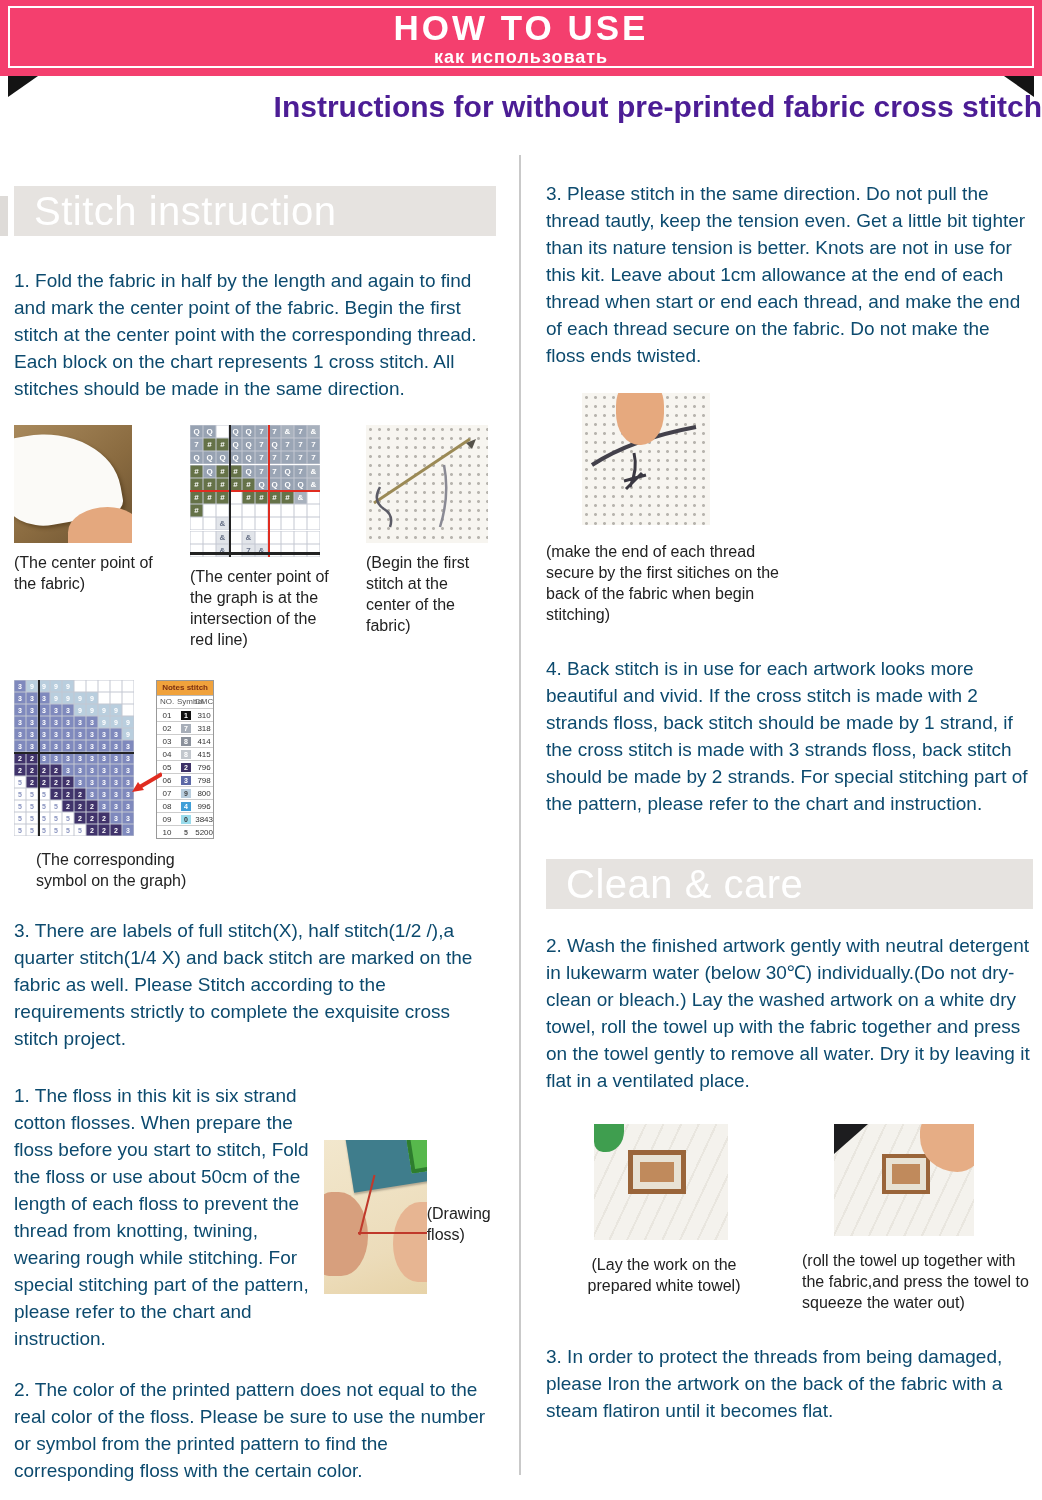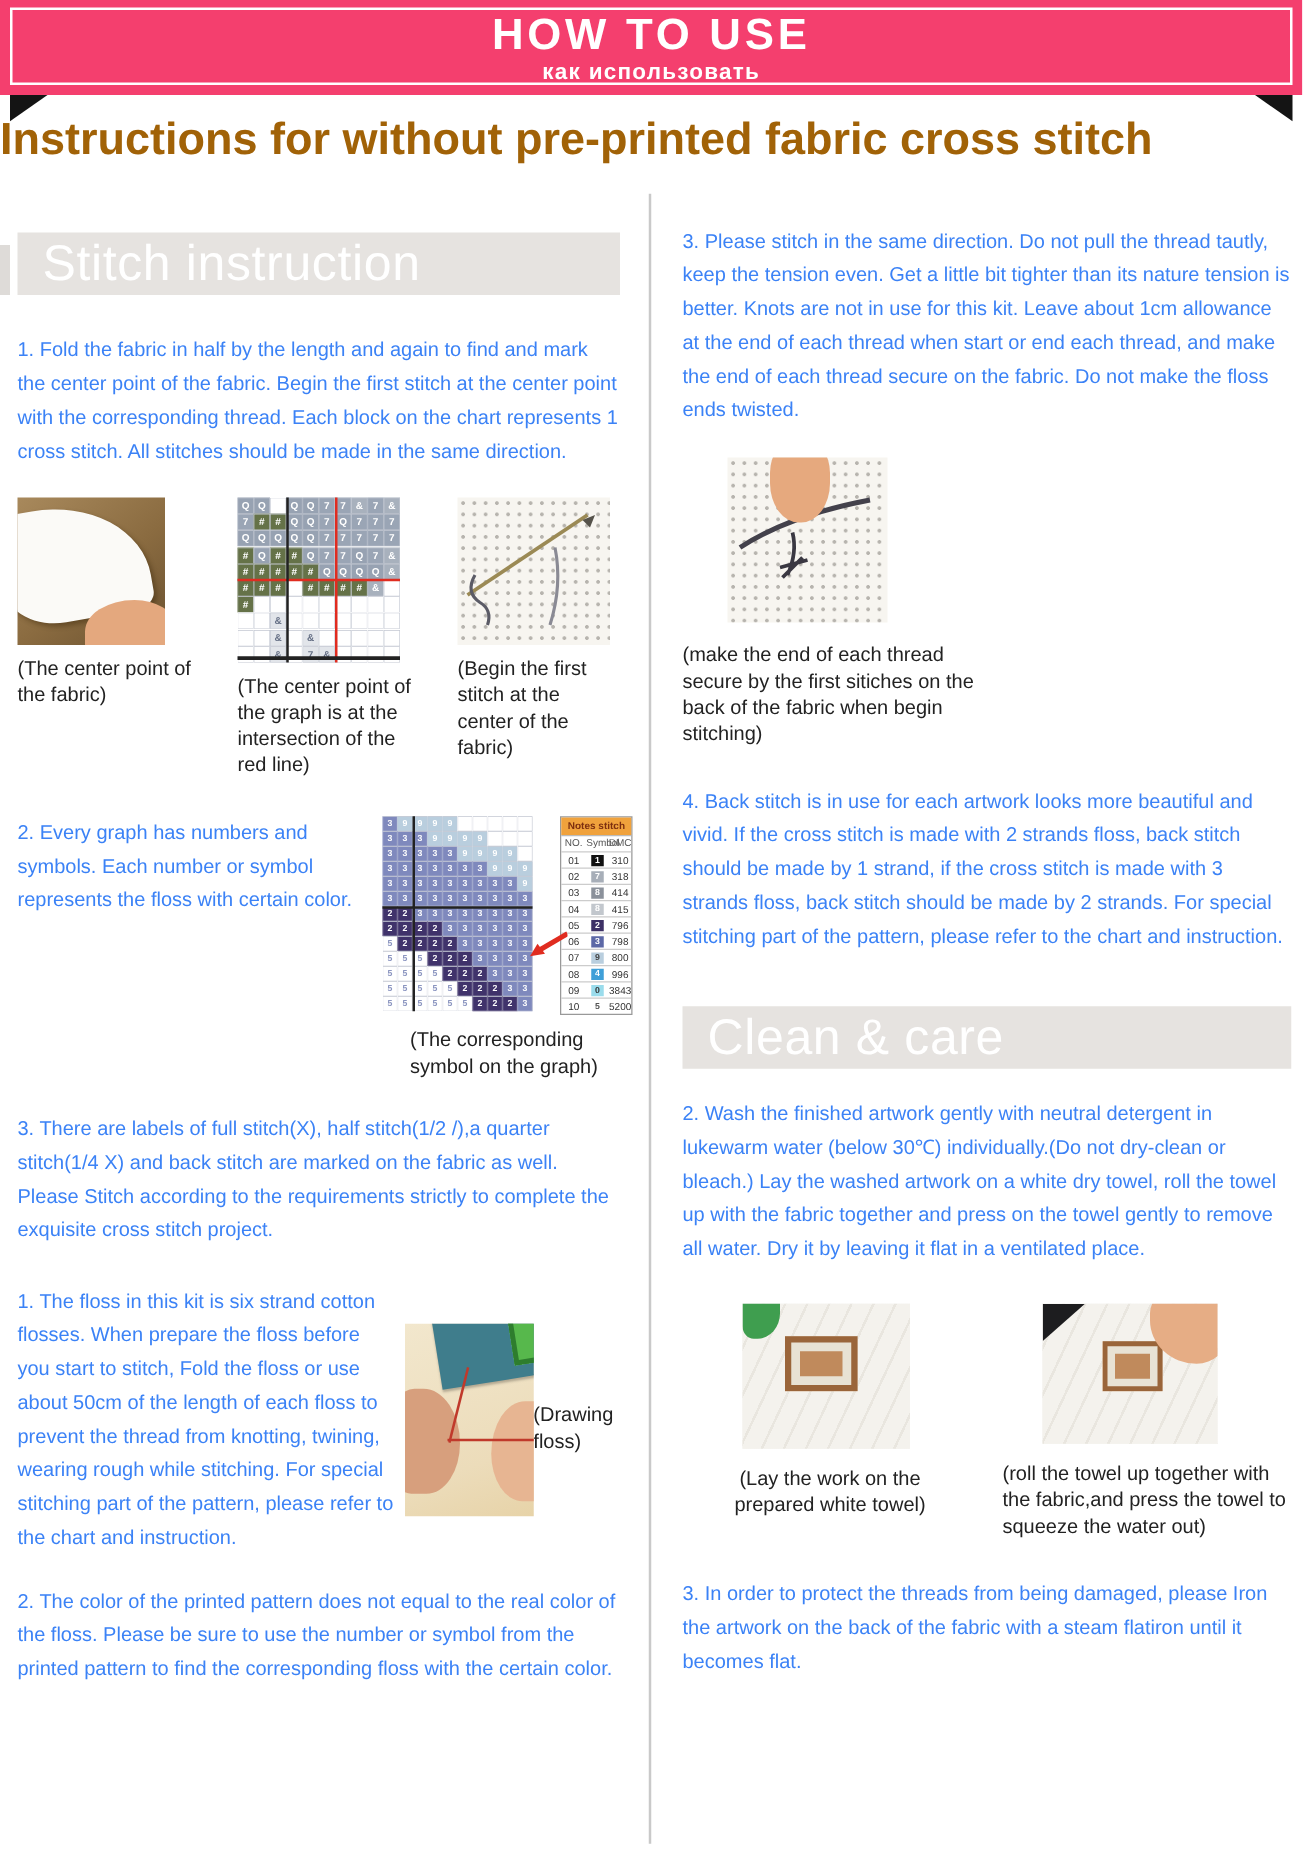--- a/index.html
+++ b/index.html
@@ -10,33 +10,33 @@
   .banner{position:absolute;left:0;top:0;width:1042px;height:76px;background:#f43f6e;}
   .banner-frame{position:absolute;left:8px;right:8px;top:6px;bottom:8px;border:2px solid #fff;}
   .banner-title{position:absolute;left:0;right:0;top:8px;text-align:center;color:#fff;
         font-size:35px;font-weight:800;letter-spacing:3px;}
   .banner-subtitle{position:absolute;left:0;right:0;top:47px;text-align:center;color:#fff;
         font-size:18px;font-weight:700;letter-spacing:1px;}
   .corner{position:absolute;top:76px;width:0;height:0;}
   .corner-left{left:8px;border-top:21px solid #141414;border-right:30px solid transparent;}
   .corner-right{right:8px;border-top:21px solid #141414;border-left:30px solid transparent;}
 
-  .page-title{position:absolute;left:0;top:90px;width:100%;margin:0;text-align:left;
-        font-size:36px;font-weight:700;color:#a16207;}
+  .page-title{position:absolute;left:0;top:90px;width:100%;margin:0;text-align:right;
+        font-size:30px;font-weight:700;color:#4c1d95;}
 
   .col-divider{position:absolute;left:519px;top:155px;width:2px;height:1320px;background:#c9c9c9;}
   .edge-tab{position:absolute;left:0;top:196px;width:8px;height:40px;background:#dedbd8;}
 
   .col{position:absolute;}
   .col-left{left:14px;top:186px;width:482px;}
   .col-right{left:546px;top:180px;width:487px;}
 
   .section-header{height:50px;background:#e6e3e0;color:#fff;font-size:40px;font-weight:400;
         line-height:50px;padding-left:20px;letter-spacing:.5px;}
-  .para{font-size:16px;line-height:27px;margin:0;color:#3b82f6;}
+  .para{font-size:19px;line-height:27px;margin:0;color:#0c4a6e;}
   .cap{font-size:16px;line-height:21px;color:#222;}
 
   
   .p1{margin-top:31px;}
   .figrow1{display:flex;margin-top:23px;}
   .figrow1 .fb{display:flex;flex-direction:column;}
   .fb1{width:176px;}
   .fb2{width:176px;}
   .fb3{width:130px;}
   .photo{position:relative;overflow:hidden;}
@@ -291,21 +291,20 @@
             <path d="M14 62 q-8 14 4 22 q10 6 6 18" fill="none" stroke="#5b5b66" stroke-width="2.5"></path>
             <path d="M78 40 q6 30 -4 62" fill="none" stroke="#8a8a94" stroke-width="2.5"></path>
             <path d="M100 18 l10 -4 l-4 10 z" fill="#55524a"></path>
           </svg>
         </div>
         <div class="cap">(Begin the first stitch at the center of the fabric)</div>
       </div>
     </div>
 
     <div class="p2row">
-      <p class="para">2. Every graph has numbers and symbols. Each number or symbol represents the floss with certain color.</p>
       <div class="fig-symbol">
         <div class="symbol-fig">
           <div class="sgrid" style="grid-template-columns: repeat(10, 12px); width: 120px;">
               <span class="sgrid-cell" style="height: 12px; width: 12px; background: rgb(127, 137, 189); color: rgb(255, 255, 255); font-size: 7px;">3</span>
               <span class="sgrid-cell" style="height: 12px; width: 12px; background: rgb(185, 206, 222); color: rgb(255, 255, 255); font-size: 7px;">9</span>
               <span class="sgrid-cell" style="height: 12px; width: 12px; background: rgb(185, 206, 222); color: rgb(255, 255, 255); font-size: 7px;">9</span>
               <span class="sgrid-cell" style="height: 12px; width: 12px; background: rgb(185, 206, 222); color: rgb(255, 255, 255); font-size: 7px;">9</span>
               <span class="sgrid-cell" style="height: 12px; width: 12px; background: rgb(185, 206, 222); color: rgb(255, 255, 255); font-size: 7px;">9</span>
               <span class="sgrid-cell" style="height: 12px; width: 12px; background: rgb(255, 255, 255); color: rgb(255, 255, 255); font-size: 7px;"></span>
               <span class="sgrid-cell" style="height: 12px; width: 12px; background: rgb(255, 255, 255); color: rgb(255, 255, 255); font-size: 7px;"></span>

